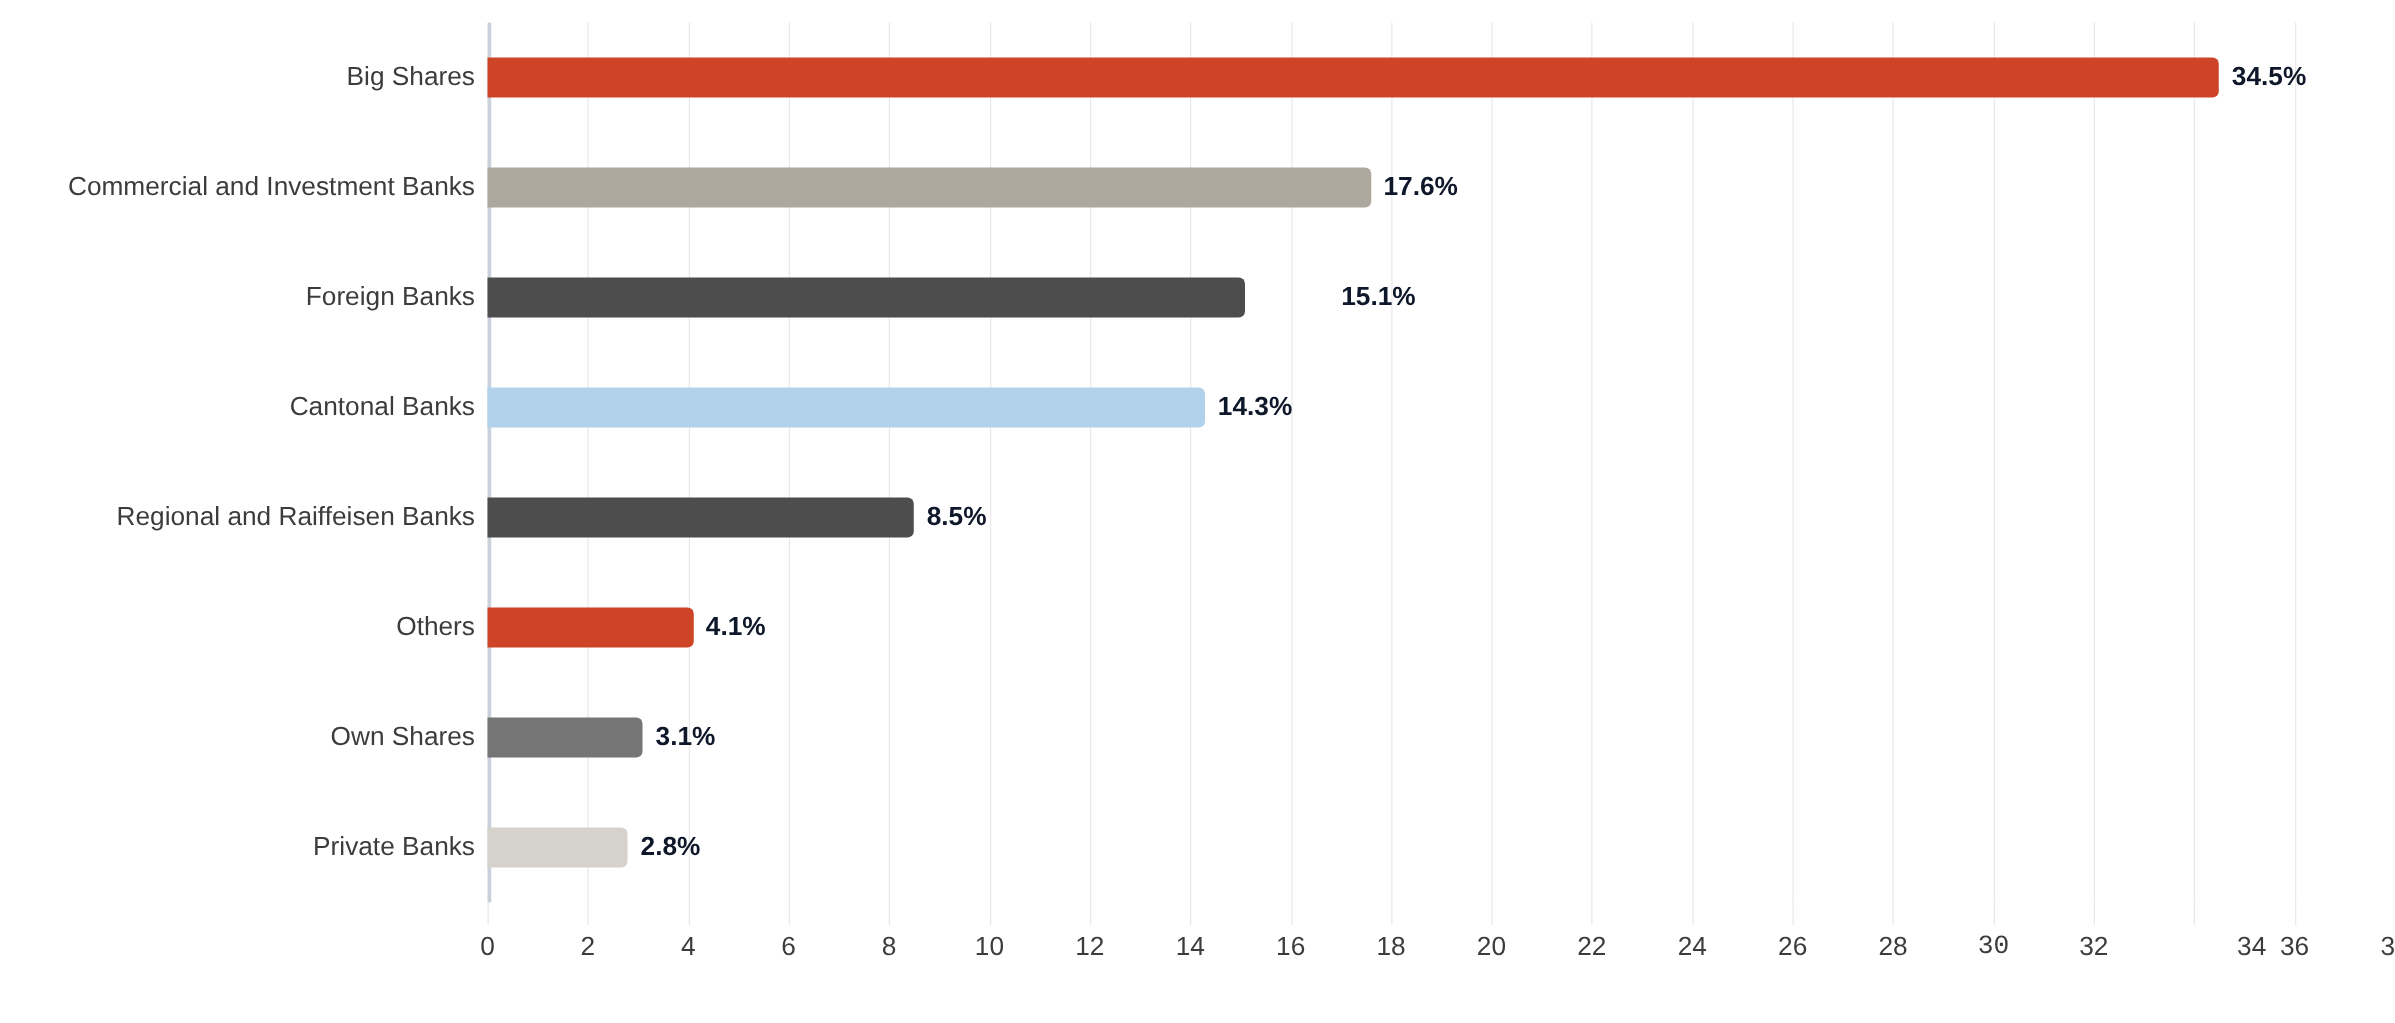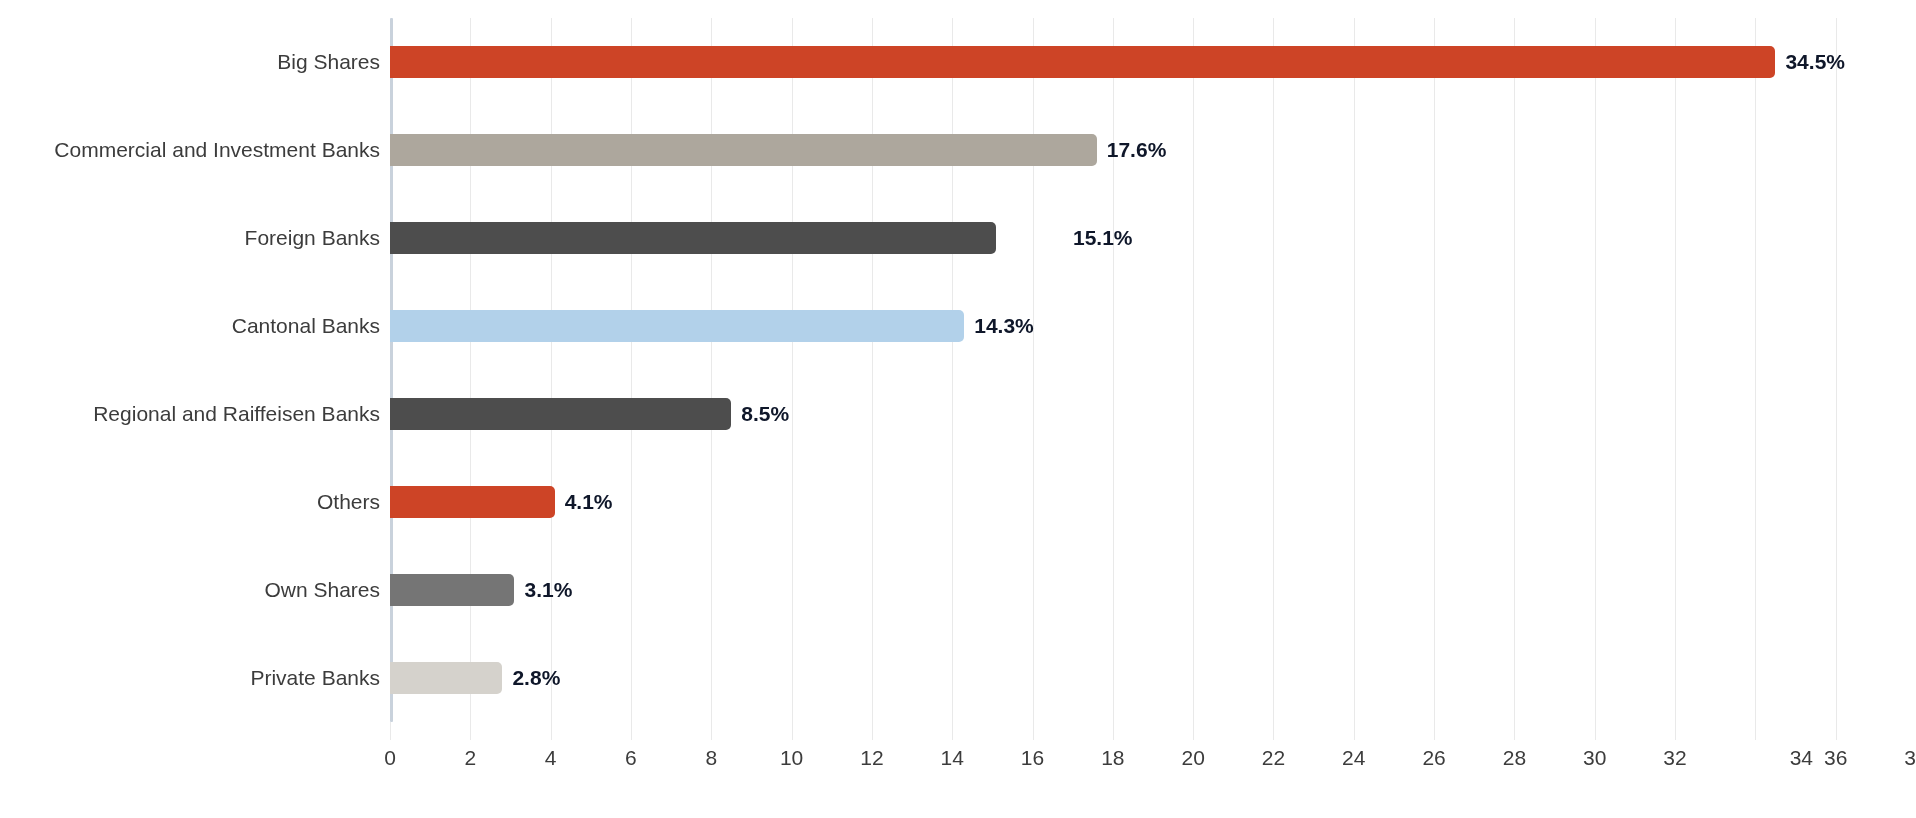--- a/index.html
+++ b/index.html
@@ -194,21 +194,21 @@
         <div class="xtick-label" style="left: 803.158px;">20</div>
         <div class="xtick-mark" style="left: 883.474px;"></div>
         <div class="xtick-label" style="left: 883.474px;">22</div>
         <div class="xtick-mark" style="left: 963.789px;"></div>
         <div class="xtick-label" style="left: 963.789px;">24</div>
         <div class="xtick-mark" style="left: 1044.11px;"></div>
         <div class="xtick-label" style="left: 1044.11px;">26</div>
         <div class="xtick-mark" style="left: 1124.42px;"></div>
         <div class="xtick-label" style="left: 1124.42px;">28</div>
         <div class="xtick-mark" style="left: 1204.74px;"></div>
-        <div class="xtick-label" style="left: 1204.74px;">30</div>
+        <div class="xtick-label" style="left: 1204.74px; font-family: Liberation Mono, monospace;">30</div>
         <div class="xtick-mark" style="left: 1285.05px;"></div>
         <div class="xtick-label" style="left: 1285.05px;">32</div>
         <div class="xtick-mark" style="left: 1365.37px;"></div>
         <div class="xtick-label" style="left: 1365.37px; margin-left: 46px;">34</div>
         <div class="xtick-mark" style="left: 1445.68px;"></div>
         <div class="xtick-label" style="left: 1445.68px;">36</div>
         <div class="xtick-label" style="left: 1526px;">38</div>
       </div>
   </div>
 

